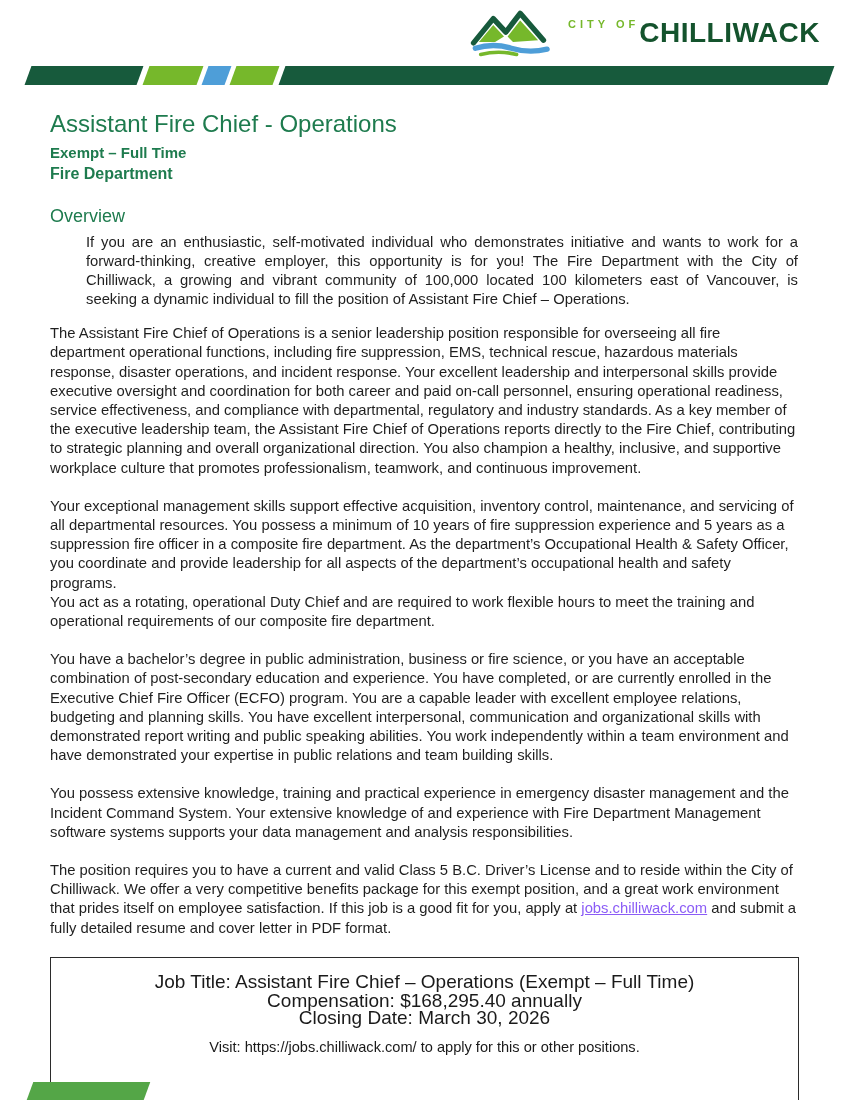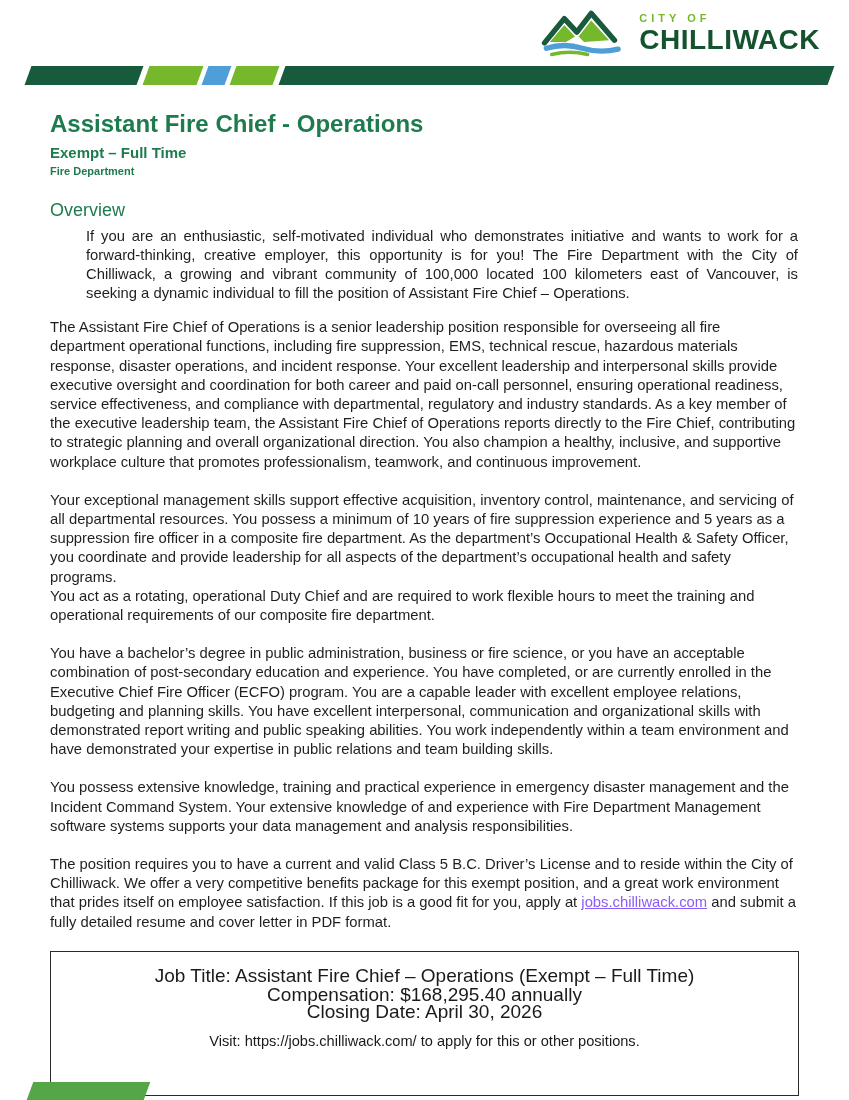--- a/index.html
+++ b/index.html
@@ -8,35 +8,35 @@
     width:849px;height:1100px;
     background:#ffffff;
     overflow:hidden;
     font-family:"Liberation Sans", sans-serif;
     color:#1f1f1f;
   }
   
   .letterhead{position:relative;height:85px;}
   .logo{position:absolute;top:7px;right:29px;display:flex;align-items:center;gap:9px;}
   .logo-icon{width:92px;height:52px;display:block;}
-  .logo-text{display:flex;flex-direction:column;line-height:1;}
+  .logo-text{display:flex;line-height:1;}
   .logo-cityof{font-size:11px;font-weight:700;letter-spacing:4px;color:#76B82B;margin-bottom:2px;}
   .logo-name{font-size:28px;font-weight:800;letter-spacing:0.5px;color:#14532d;}
   .stripe-bar{position:absolute;top:66px;left:28px;width:803px;height:19px;display:flex;}
   .seg{height:19px;transform:skewX(-20deg);}
   .seg-1{width:112px;background:#175A3C;}
   .seg-2{width:54px;background:#76B82B;margin-left:6px;}
   .seg-3{width:23px;background:#4E9ED8;margin-left:5px;}
   .seg-4{width:43px;background:#76B82B;margin-left:5px;}
   .seg-5{width:549px;background:#175A3C;margin-left:6px;}
   
   .title-block{margin:8px 50px 0 50px;}
-  .job-title{font-size:24px;font-weight:700;color:#1E7B4E;line-height:1.15;margin-top:25px;}
+  .job-title{font-size:24px;font-weight:400;color:#1E7B4E;line-height:1.15;margin-top:25px;}
   .job-type{font-size:15px;font-weight:700;color:#1E7B4E;margin-top:6px;}
-  .job-dept{font-size:11px;font-weight:700;color:#1E7B4E;margin-top:4px;}
+  .job-dept{font-size:16px;font-weight:700;color:#1E7B4E;margin-top:4px;}
   
   .content{margin:0 51px 0 50px;}
   .section-heading{font-size:18px;font-weight:400;color:#1E7B4E;margin-top:23px;}
   .para{font-size:14.8px;line-height:19.2px;margin-top:6px;white-space:pre-line;}
   .para.justified{text-align:justify;margin-left:36px;}
   .para + .para{margin-top:19px;}
   .inline-link{color:#8b5cf6;text-decoration:underline;cursor:pointer;}
   
   .apply-box{
     margin:19px 50px 0 50px;
@@ -96,19 +96,19 @@
     <p class="para">Your exceptional management skills support effective acquisition, inventory control, maintenance, and servicing of all departmental resources. You possess a minimum of 10 years of fire suppression experience and 5 years as a suppression fire officer in a composite fire department. As the department’s Occupational Health &amp; Safety Officer, you coordinate and provide leadership for all aspects of the department’s occupational health and safety programs.
 You act as a rotating, operational Duty Chief and are required to work flexible hours to meet the training and operational requirements of our composite fire department.</p>
     <p class="para">You have a bachelor’s degree in public administration, business or fire science, or you have an acceptable combination of post-secondary education and experience. You have completed, or are currently enrolled in the Executive Chief Fire Officer (ECFO) program. You are a capable leader with excellent employee relations, budgeting and planning skills. You have excellent interpersonal, communication and organizational skills with demonstrated report writing and public speaking abilities. You work independently within a team environment and have demonstrated your expertise in public relations and team building skills.</p>
     <p class="para">You possess extensive knowledge, training and practical experience in emergency disaster management and the Incident Command System. Your extensive knowledge of and experience with Fire Department Management software systems supports your data management and analysis responsibilities.</p>
     <p class="para"><span>The position requires you to have a current and valid Class 5 B.C. Driver’s License and to reside within the City of Chilliwack. We offer a very competitive benefits package for this exempt position, and a great work environment that prides itself on employee satisfaction. If this job is a good fit for you, apply at </span><a class="inline-link">jobs.chilliwack.com</a><span> and submit a fully detailed resume and cover letter in PDF format.</span></p>
   </div>
 
   <div class="apply-box">
     <div class="apply-line first">Job Title: Assistant Fire Chief – Operations (Exempt – Full Time)</div>
     <div class="apply-line">Compensation: $168,295.40 annually</div>
-    <div class="apply-line tight">Closing Date: April 30, 2026</div>
+    <div class="apply-line tight">Closing Date: March 30, 2026</div>
     <div class="apply-visit">Visit: https://jobs.chilliwack.com/ to apply for this or other positions.</div>
   </div>
 
   <div class="footer-bar"></div>
 
 </div>
 
 </body></html>

